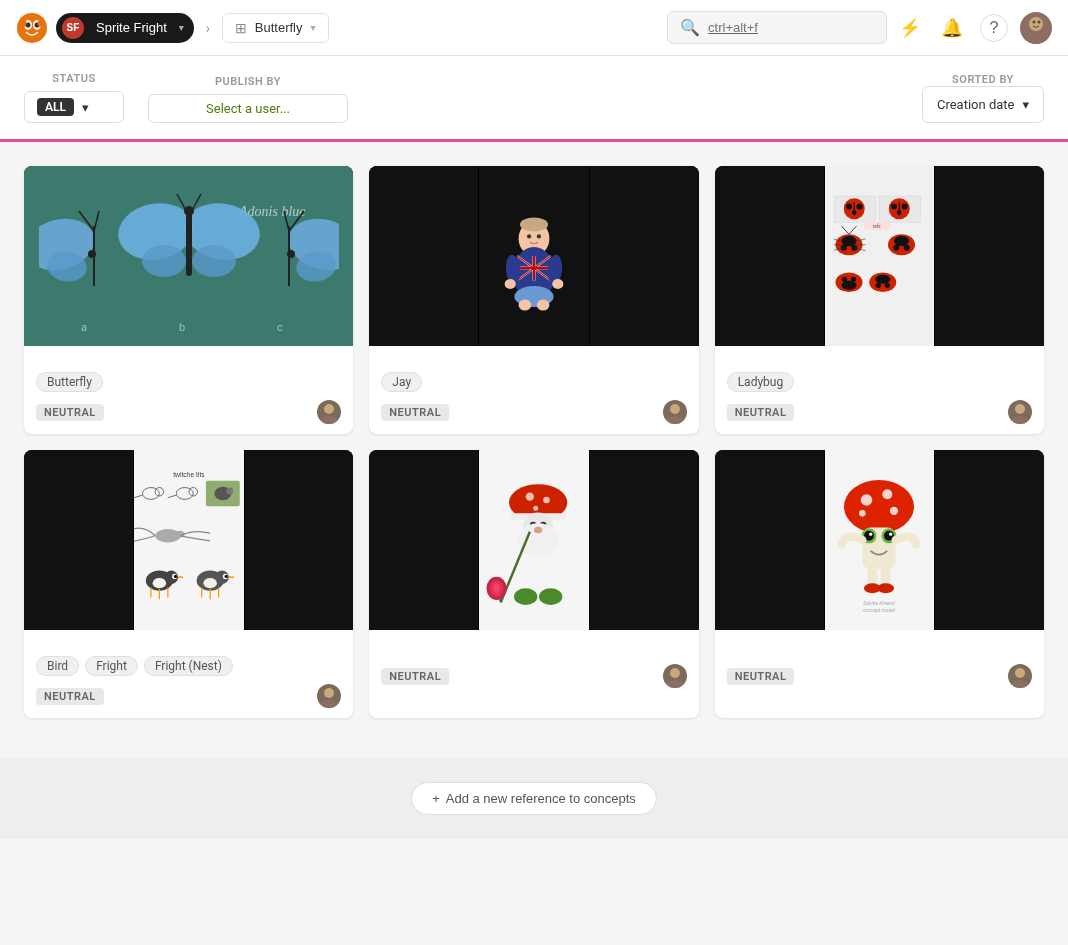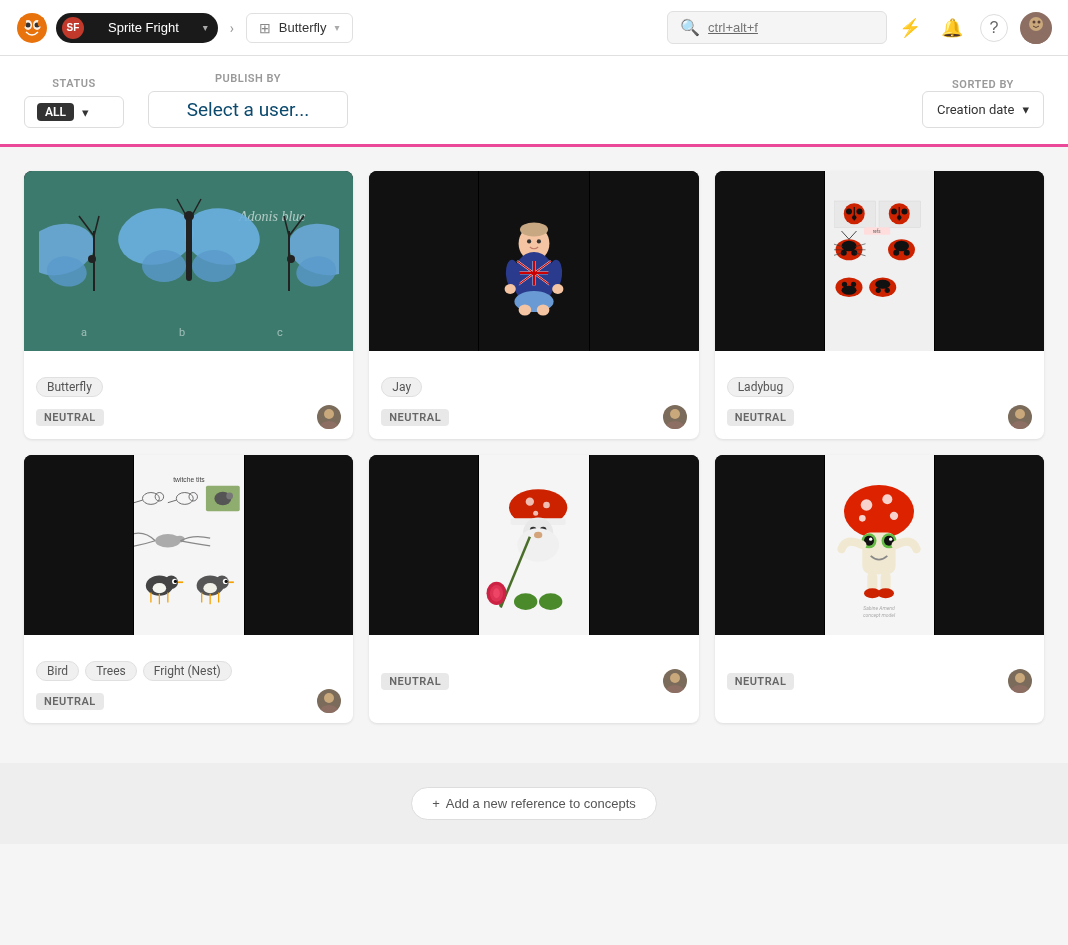--- a/index.html
+++ b/index.html
@@ -2,40 +2,40 @@
 <html><head>
   <meta charset="utf-8">
   <style>
     * { box-sizing: border-box; margin: 0; padding: 0; }
     body { font-family: -apple-system, BlinkMacSystemFont, 'Segoe UI', Roboto, sans-serif; background: #f5f5f5; width: 1068px; min-height: 945px; overflow-x: hidden; }
 
     
     .header { display: flex; align-items: center; background: #fff; border-bottom: 1px solid #e0e0e0; padding: 0 16px; height: 56px; gap: 8px; }
     .header-logo { width: 32px; height: 32px; }
     .header-logo svg { width: 32px; height: 32px; }
-    .project-btn { display: flex; align-items: center; gap: 24px; background: #1a1a1a; border-radius: 20px; padding: 4px 10px 4px 6px; cursor: pointer; border: none; color: #fff; font-size: 13px; font-weight: 500; text-align: center; }
+    .project-btn { display: flex; align-items: center; gap: 12px; background: #1a1a1a; border-radius: 20px; padding: 4px 10px 4px 6px; cursor: pointer; border: none; color: #fff; font-size: 13px; font-weight: 500; text-align: center; }
     .project-icon { width: 22px; height: 22px; border-radius: 50%; background: #c0392b; display: flex; align-items: center; justify-content: center; font-size: 10px; color: white; font-weight: bold; }
     .chevron-icon { font-size: 10px; color: #aaa; }
     .breadcrumb-arrow { color: #999; font-size: 14px; padding: 0 4px; }
     .section-btn { display: flex; align-items: center; gap: 8px; border: 1px solid #e0e0e0; border-radius: 6px; padding: 6px 12px; cursor: pointer; background: #fff; font-size: 13px; font-weight: 500; color: #333; }
     .section-icon { color: #888; font-size: 14px; }
     .header-spacer { flex: 1; }
     .search-box { display: flex; align-items: center; gap: 8px; background: #f5f5f5; border: 1px solid #e0e0e0; border-radius: 6px; padding: 6px 12px; width: 220px; }
     .search-box input { border: none; background: transparent; outline: none; font-size: 13px; color: #666; width: 150px; text-decoration: underline; }
     .header-actions { display: flex; align-items: center; gap: 12px; }
     .icon-btn { background: none; border: none; cursor: pointer; color: #666; font-size: 18px; padding: 4px; border-radius: 4px; }
     .avatar { width: 32px; height: 32px; border-radius: 50%; overflow: hidden; background: #8d6e63; display: flex; align-items: center; justify-content: center; }
 
     
     .filters { background: #fff; border-bottom: 3px solid #ec4899; padding: 16px 24px; display: flex; align-items: flex-end; gap: 24px; text-align: center; }
     .filter-group { display: flex; flex-direction: column; gap: 6px; }
     .filter-label { font-size: 11px; font-weight: 600; color: #999; text-transform: uppercase; letter-spacing: 0.5px; }
     .filter-select { display: flex; align-items: center; gap: 8px; border: 1px solid #ddd; border-radius: 6px; padding: 6px 12px; background: #fff; cursor: pointer; font-size: 13px; color: #333; min-width: 100px; }
     .filter-select-all { background: #333; color: #fff; border-radius: 4px; padding: 2px 8px; font-size: 12px; font-weight: 600; }
-    .user-select { border: 1px solid #ddd; border-radius: 6px; padding: 6px 12px; background: #fff; cursor: pointer; font-size: 19px; color: #0c4a6e; min-width: 200px; }
+    .user-select { border: 1px solid #ddd; border-radius: 6px; padding: 6px 12px; background: #fff; cursor: pointer; font-size: 13px; color: #4d7c0f; min-width: 200px; }
     .sorted-by-group { margin-left: auto; display: flex; flex-direction: column; }
     .sort-select { display: flex; align-items: center; gap: 8px; border: 1px solid #ddd; border-radius: 6px; padding: 10px 14px; background: #fff; cursor: pointer; font-size: 13px; color: #333; }
 
     
     .main { padding: 24px; background: #f5f5f5; }
     .section-title { font-size: 13px; font-weight: 700; color: #555; letter-spacing: 0.5px; margin-bottom: 16px; }
 
     
     .concepts-grid { display: grid; grid-template-columns: repeat(3, 1fr); gap: 16px; margin-bottom: 16px; }
     .concept-card { background: #fff; border-radius: 8px; overflow: hidden; box-shadow: 0 1px 3px rgba(0,0,0,0.1); cursor: pointer; }
@@ -381,21 +381,21 @@
               <path d="M22,-4 L28,-4" stroke="#f5a000" stroke-width="2"></path>
               <path d="M-10,8 L-10,20 M0,10 L0,22 M10,8 L10,20" stroke="#f5a000" stroke-width="1.5"></path>
             </g>
           </svg>
         </div>
         <div style="background:#111;"></div>
       </div>
       <div class="card-footer">
         <div class="card-tags">
           <span class="card-tag">Bird</span>
-          <span class="card-tag">Trees</span>
+          <span class="card-tag">Fright</span>
           <span class="card-tag">Fright (Nest)</span>
         </div>
         <div class="card-meta">
           <span class="status-badge">NEUTRAL</span>
           <div class="meta-spacer"></div>
           <div class="mini-avatar">
             <svg viewBox="0 0 24 24" width="24" height="24">
                 <circle cx="12" cy="9" r="5" fill="#c9a87c"></circle>
                 <ellipse cx="12" cy="22" rx="9" ry="6" fill="#8d6e63"></ellipse>
               </svg>

